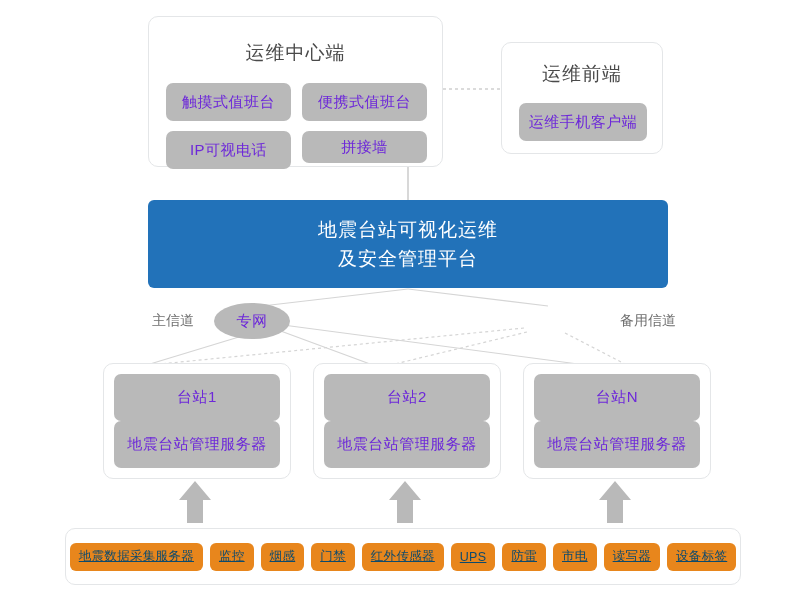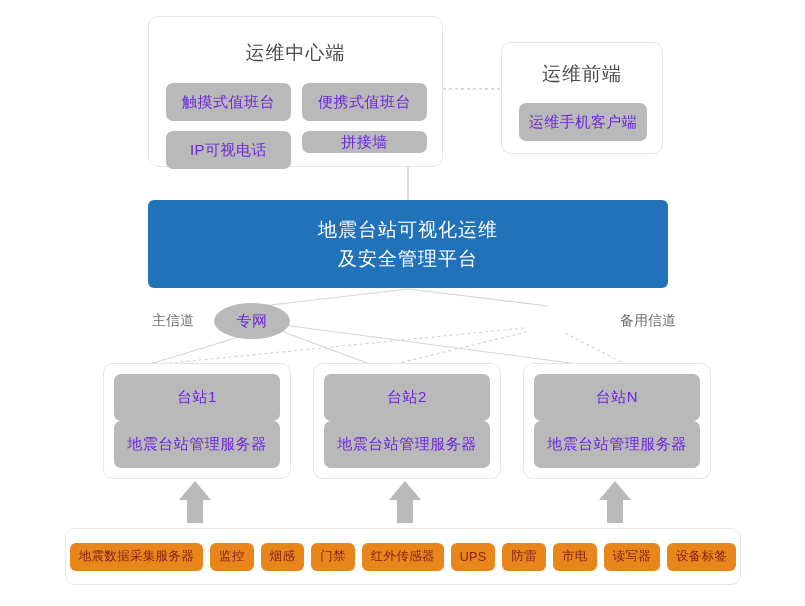--- a/index.html
+++ b/index.html
@@ -97,28 +97,29 @@
     background:#ffffff;
     border:1px solid #e4e6e8;
     border-radius:10px;
     box-sizing:border-box;
     display:flex;align-items:center;justify-content:center;
     gap:7px;
     padding:0 10px;
   }
   .tag{
     background:#e8861c;
-    color:#7f1d1d;
+    color:#0c4a6e;
     border-radius:6px;
     font-size:12.5px;
     height:28px;
     display:flex;align-items:center;justify-content:center;
     padding:0 9px;
     white-space:nowrap;
     letter-spacing:0.3px;
+    text-decoration:underline;
   }
 
   
 </style>
 </head>
 <body>
 
 <div id="stage">
 
   <svg id="wires" viewBox="0 0 805 606">
@@ -151,21 +152,21 @@
 
   <div class="panel" id="ops-center" style="left:148px;top:16px;width:295px;height:151px;">
     <div class="panel-title" style="top:23px;">运维中心端</div>
 
     <div class="gbox" style="left:17px;top:66px;width:125px;height:38px;">触摸式值班台</div>
 
     <div class="gbox" style="left:153px;top:66px;width:125px;height:38px;">便携式值班台</div>
 
     <div class="gbox" style="left:17px;top:114px;width:125px;height:38px;">IP可视电话</div>
 
-    <div class="gbox" style="left:153px;top:114px;width:125px;height:22px;font-family:Liberation Serif, serif;">拼接墙</div>
+    <div class="gbox" style="left:153px;top:114px;width:125px;height:32px;font-family:Liberation Serif, serif;">拼接墙</div>
   </div>
 
   <div class="panel" id="ops-front" style="left:501px;top:42px;width:162px;height:112px;">
     <div class="panel-title" style="top:18px;">运维前端</div>
 
     <div class="gbox" style="left:17px;top:60px;width:128px;height:38px;">运维手机客户端</div>
   </div>
 
   <div id="platform">
     <div class="l">地震台站可视化运维</div>

